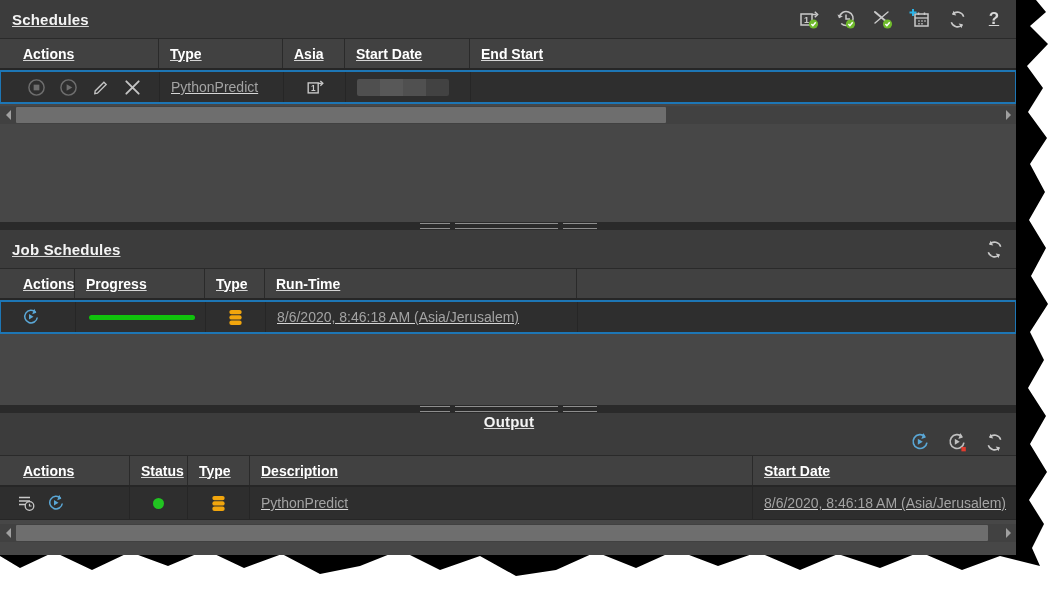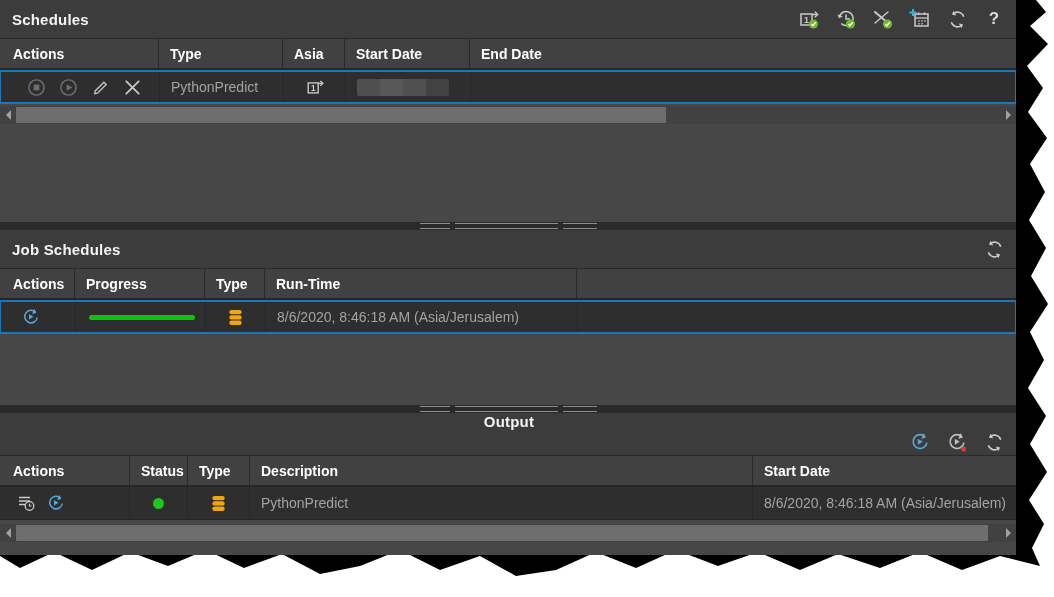--- a/index.html
+++ b/index.html
@@ -1,31 +1,31 @@
 <!DOCTYPE html>
 <html><head>
 <meta charset="utf-8">
 <style>
   html,body{margin:0;padding:0;background:#ffffff;}
   body{font-family:"Liberation Sans", sans-serif; -webkit-font-smoothing:antialiased;}
   .shot{position:relative;width:1054px;height:597px;background:#fff;overflow:hidden;}
   .tear{position:absolute;left:0;top:0;width:1054px;height:580px;background:#000;
     clip-path:polygon(0 0,1036px 0,1046px 12px,1030px 26px,1048px 44px,1027px 66px,1043px 88px,1028px 112px,1047px 138px,1030px 164px,1045px 192px,1029px 220px,1046px 248px,1031px 276px,1048px 304px,1030px 332px,1044px 360px,1028px 388px,1046px 416px,1030px 444px,1047px 472px,1029px 500px,1044px 524px,1032px 548px,1040px 566px,1000px 556px,962px 570px,920px 552px,880px 568px,838px 554px,800px 570px,758px 552px,718px 566px,676px 550px,636px 568px,596px 552px,556px 570px,516px 576px,480px 556px,440px 570px,400px 550px,360px 566px,320px 574px,282px 554px,244px 568px,206px 550px,168px 566px,130px 552px,92px 570px,54px 552px,20px 568px,0 556px);}
-  .app{position:absolute;left:0;top:0;width:1016px;height:552px;background:#474747;color:#d6d6d6;font-size:14px;}
+  .app{position:absolute;left:0;top:0;width:1016px;height:552px;background:#474747;color:#d6d6d6;font-size:14px;text-decoration:underline;}
 
   .panel-header{height:38px;display:flex;align-items:center;background:#3c3c3c;padding:0 10px 0 12px;}
   .panel-title{font-weight:bold;font-size:15px;color:#f4f4f4;letter-spacing:.2px;}
   .toolbar{margin-left:auto;display:flex;align-items:center;gap:13px;}
   .tbtn{width:24px;height:24px;display:flex;align-items:center;justify-content:center;cursor:pointer;}
   .icon-help{font-weight:bold;font-size:17px;color:#d9d9d9;}
 
   .thead{display:grid;background:#414141;border-top:1px solid #2a2a2a;border-bottom:2px solid #262626;}
   .thead .th{display:flex;align-items:center;height:29px;padding-left:11px;border-right:1px solid #2a2a2a;
     font-weight:bold;color:#ffffff;font-size:14px;}
-  .thead .th:first-child{padding-left:13px;}
+  .thead .th:first-child{padding-left:23px;}
   .thead .th:last-child{border-right:none;}
 
   .trow{display:grid;background:#2e2e2e;border:1px solid #1d76b5;border-top-width:2px;border-bottom-width:2px;height:34px;box-sizing:border-box;}
   .trow.plain{border:none;border-bottom:1px solid #262626;height:33px;}
   .trow .td{display:flex;align-items:center;padding-left:11px;border-right:1px solid #262626;color:#a3a3a3;overflow:hidden;white-space:nowrap;}
   .trow .td:last-child{border-right:none;}
   .actions-cell{gap:13px;}
 
   .g-sched{grid-template-columns:159px 124px 62px 125px 314px 1fr;}
   .g-job{grid-template-columns:75px 130px 60px 312px 1fr;}
@@ -111,21 +111,21 @@
         </span>
         <span class="tbtn icon-help">?</span>
       </div>
     </div>
 
     <div class="thead g-sched">
       <div class="th">Actions</div>
       <div class="th">Type</div>
       <div class="th">Asia</div>
       <div class="th">Start Date</div>
-      <div class="th">End Date</div>
+      <div class="th">End Start</div>
     </div>
 
     <div class="trow g-sched">
       <div class="td actions-cell" style="padding-left:26px;">
         <svg width="19" height="19" viewBox="0 0 20 20">
           <circle cx="10" cy="10" r="8" fill="none" stroke="#6e6e6e" stroke-width="1.5"></circle>
           <rect x="7" y="7" width="6" height="6" fill="#6e6e6e"></rect>
         </svg>
         <svg width="19" height="19" viewBox="0 0 20 20">
           <circle cx="10" cy="10" r="8" fill="none" stroke="#6e6e6e" stroke-width="1.5"></circle>

